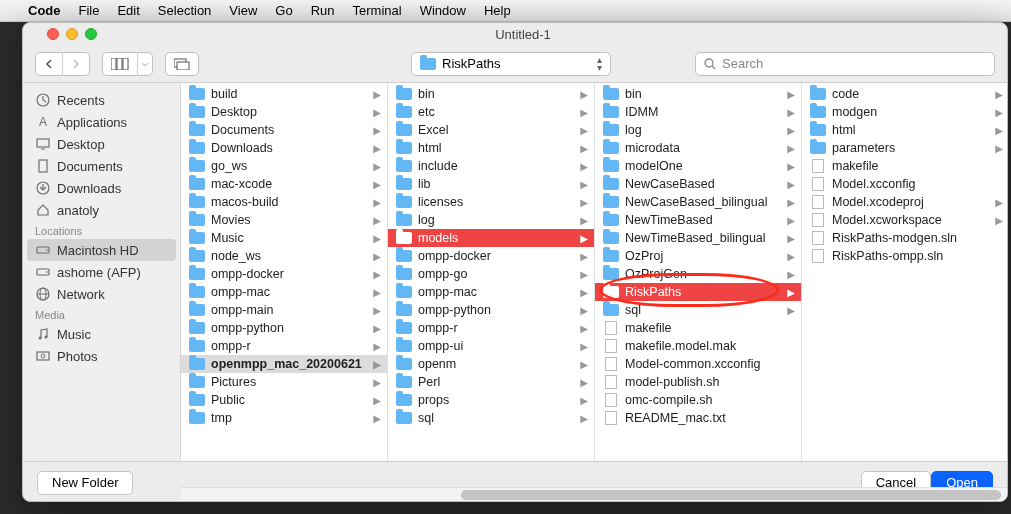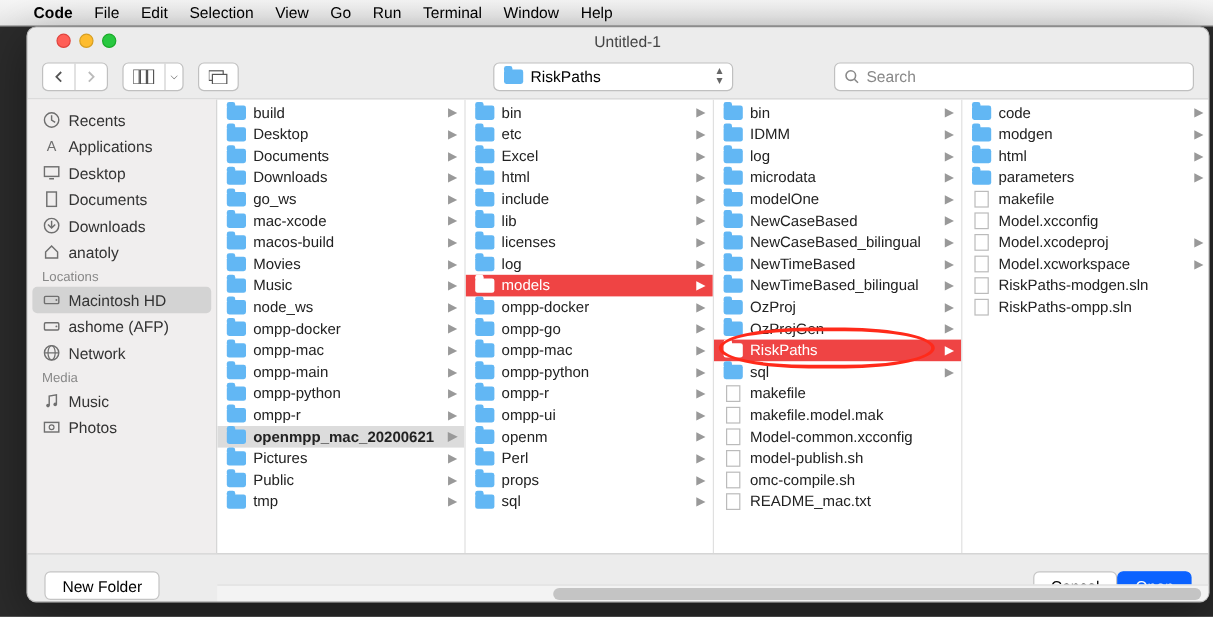--- a/index.html
+++ b/index.html
@@ -53,21 +53,21 @@
 .folder-glyph:before { content: ""; position: absolute; top: -3px; left: 0; width: 7px; height: 4px; background: #62b7f4; border-radius: 2px 2px 0 0; }
 .entry.sel-blue .folder-glyph { background: #fff; }
 .entry.sel-blue .folder-glyph:before { background: #fff; }
 .file-glyph { width: 12px; height: 14px; background: #fff; border: 1px solid #bbb; margin-right: 8px; margin-left: 2px; flex-shrink: 0; position: relative; }
 .circle-annot { position: absolute; border: 3px solid #ff2a1a; border-radius: 50%/60%; width: 180px; height: 34px; pointer-events: none; }
 
 .hscroll { position: absolute; bottom: 0; left: 158px; right: 0; height: 14px; background: #f3f3f3; border-top: 1px solid #ddd; }
 .hscroll .thumb { position: absolute; left: 280px; width: 540px; top: 2px; height: 10px; background: #c4c4c4; border-radius: 5px; }
 
 
-.bottombar { height: 42px; border-top: 1px solid #cfcfcf; display: flex; padding: 14px 14px; }
+.bottombar { height: 42px; border-top: 1px solid #cfcfcf; display: flex; align-items: center; padding: 14px 14px; }
 .bottombar .btn { border: 1px solid #c4c4c4; background: #fff; border-radius: 5px; height: 24px; padding: 0 14px; font-size: 13px; display: flex; align-items: center; }
 .bottombar .btn.primary { background: #0a62ff; color: #fff; border-color: #0a62ff; }
 .bottombar .spacer { flex: 1; }
 .bottombar .btn + .btn { }
 
 svg { display: block; }
 </style>
 </head>
 <body>
 

